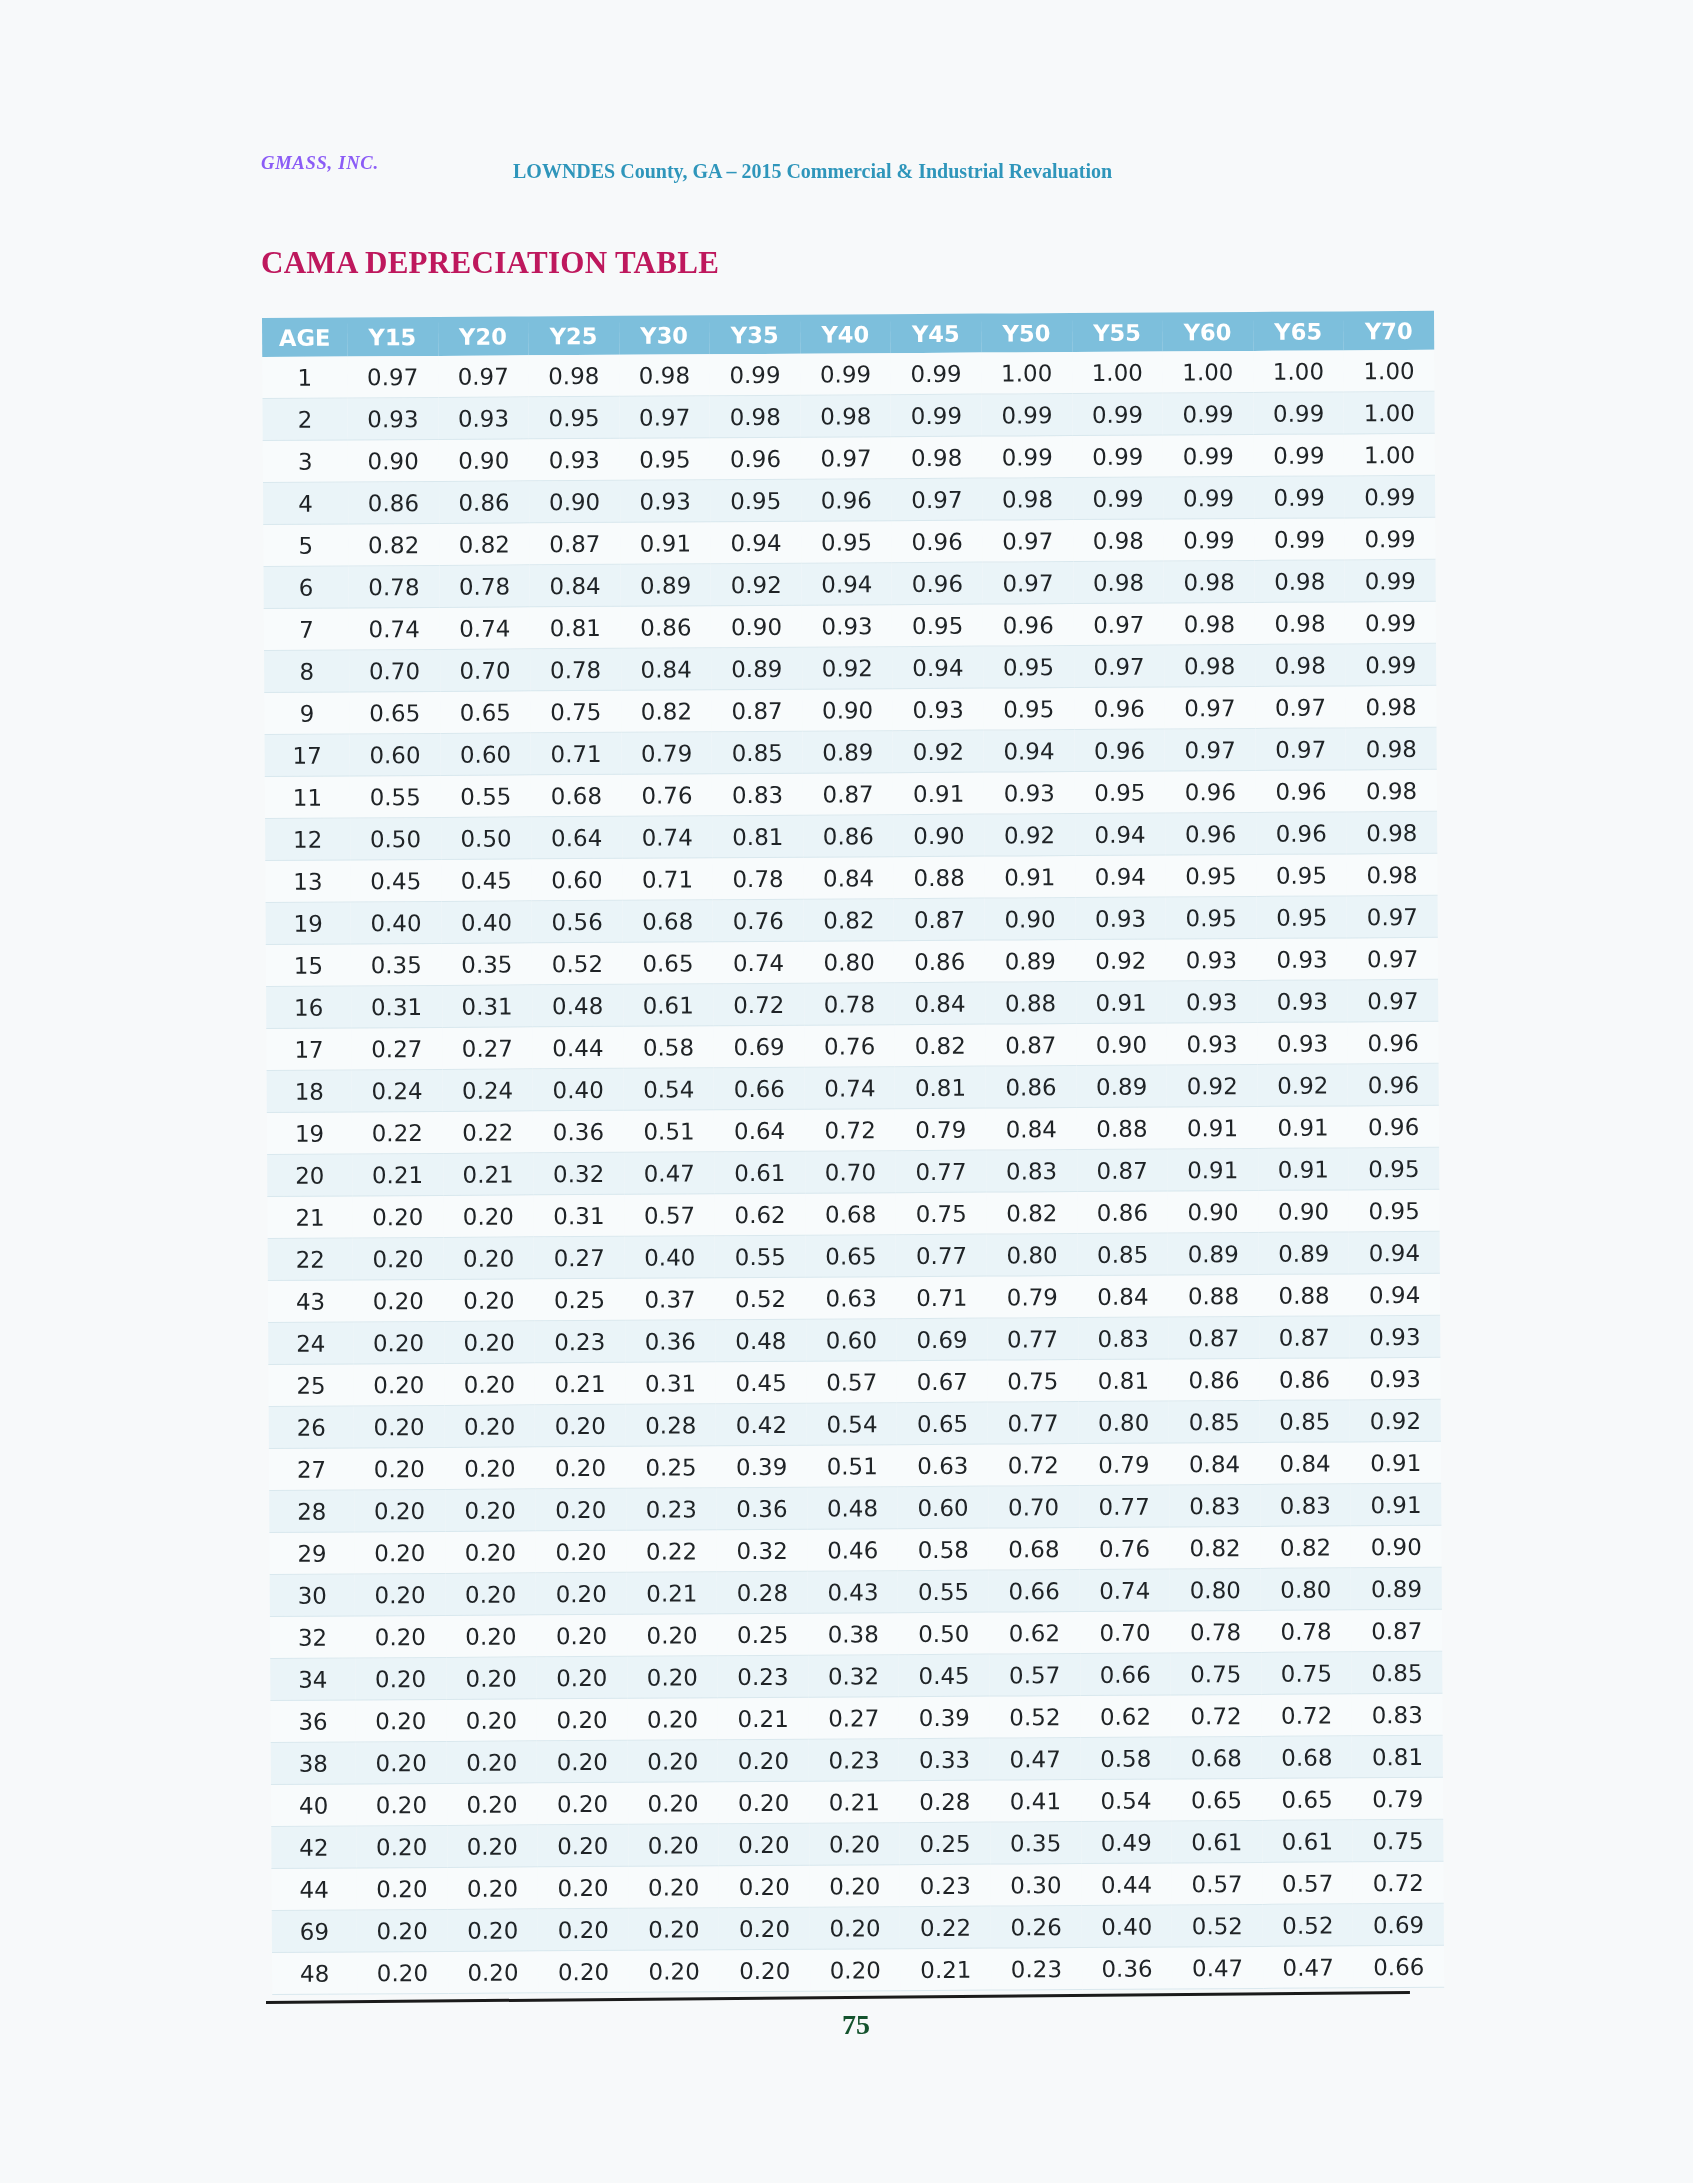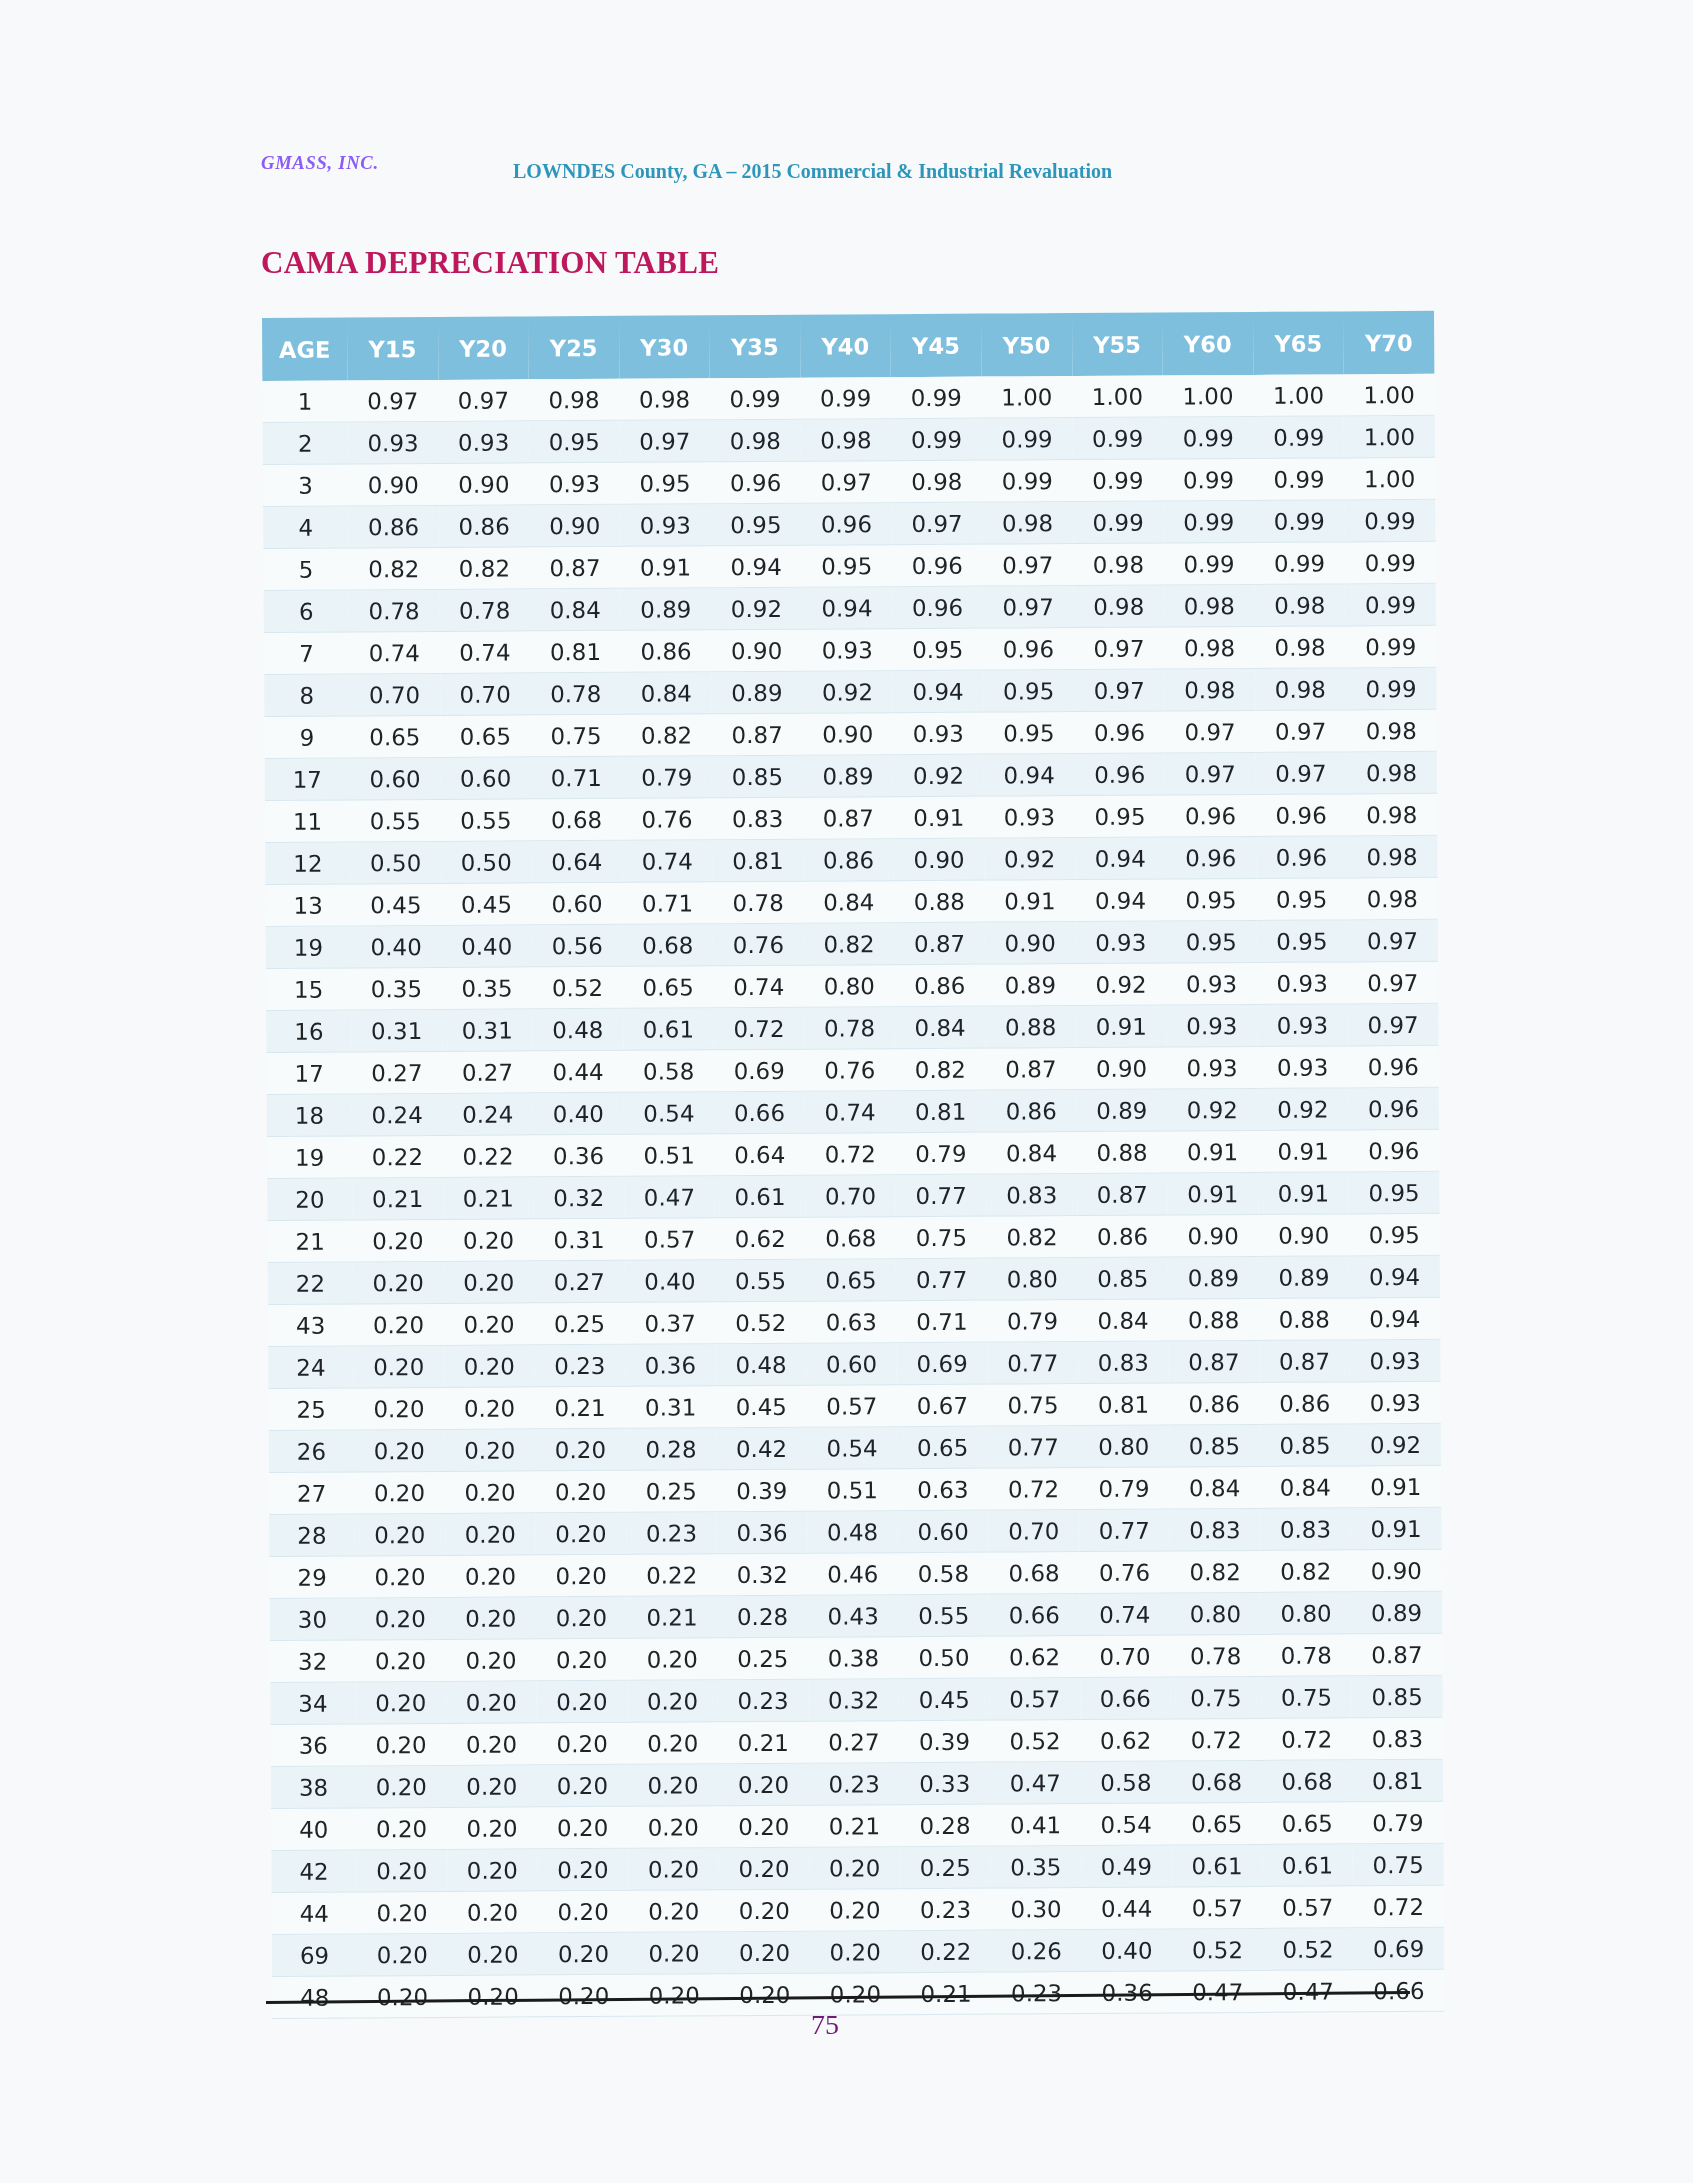--- a/index.html
+++ b/index.html
@@ -29,38 +29,38 @@
     position: absolute; left: 262px; top: 318px;
     width: 1172px;
     border-collapse: collapse;
     font-family: "DejaVu Sans", sans-serif;
     transform: rotate(-0.35deg);
     transform-origin: left top;
   }
   .tbl th {
     background: #7dbfdc; color: #ffffff;
     font-size: 22.6px; font-weight: bold;
-    height: 39px; padding: 12px; text-align: center;
+    height: 39px; padding: 0; text-align: center;
   }
   .tbl td {
     font-size: 23px; color: #1f2326;
     height: 41px; padding: 0; text-align: center;
     border-bottom: 1.3px solid #d9e8ee;
   }
   .tbl tr:nth-child(even) td { background: #eaf4f8; }
   .tbl tr:nth-child(odd) td { background: #f8fbfc; }
   .tbl td.age { width: 85px; }
   .footer-rule {
     position: absolute; left: 266px; top: 2001px;
     width: 1144px; height: 2.7px; background: #1b1b1b;
     transform: rotate(-0.5deg); transform-origin: left center;
   }
   .page-num {
-    position: absolute; left: 811px; top: 2009px;
-    font-family: "Liberation Serif", serif; font-size: 28px; color: #701a75;
+    position: absolute; left: 842px; top: 2009px;
+    font-family: "Liberation Serif", serif; font-size: 28px; color: #14532d; font-weight: bold;
   }
 </style>
 </head>
 <body>
 
 <div class="hdr-left">GMASS, INC.</div>
 <div class="hdr-right">LOWNDES County, GA – 2015 Commercial &amp; Industrial Revaluation</div>
 <div class="title">CAMA DEPRECIATION TABLE</div>
 
 <table class="tbl">

